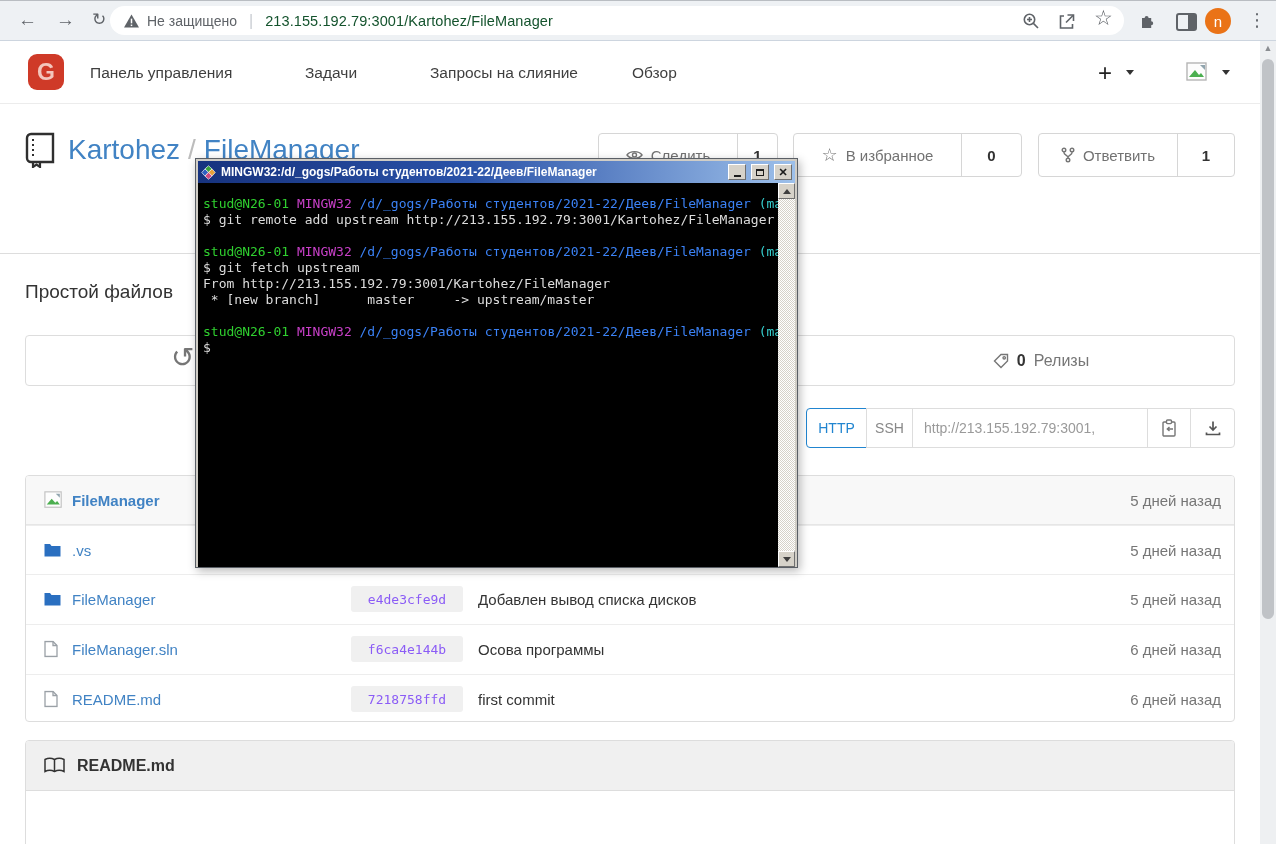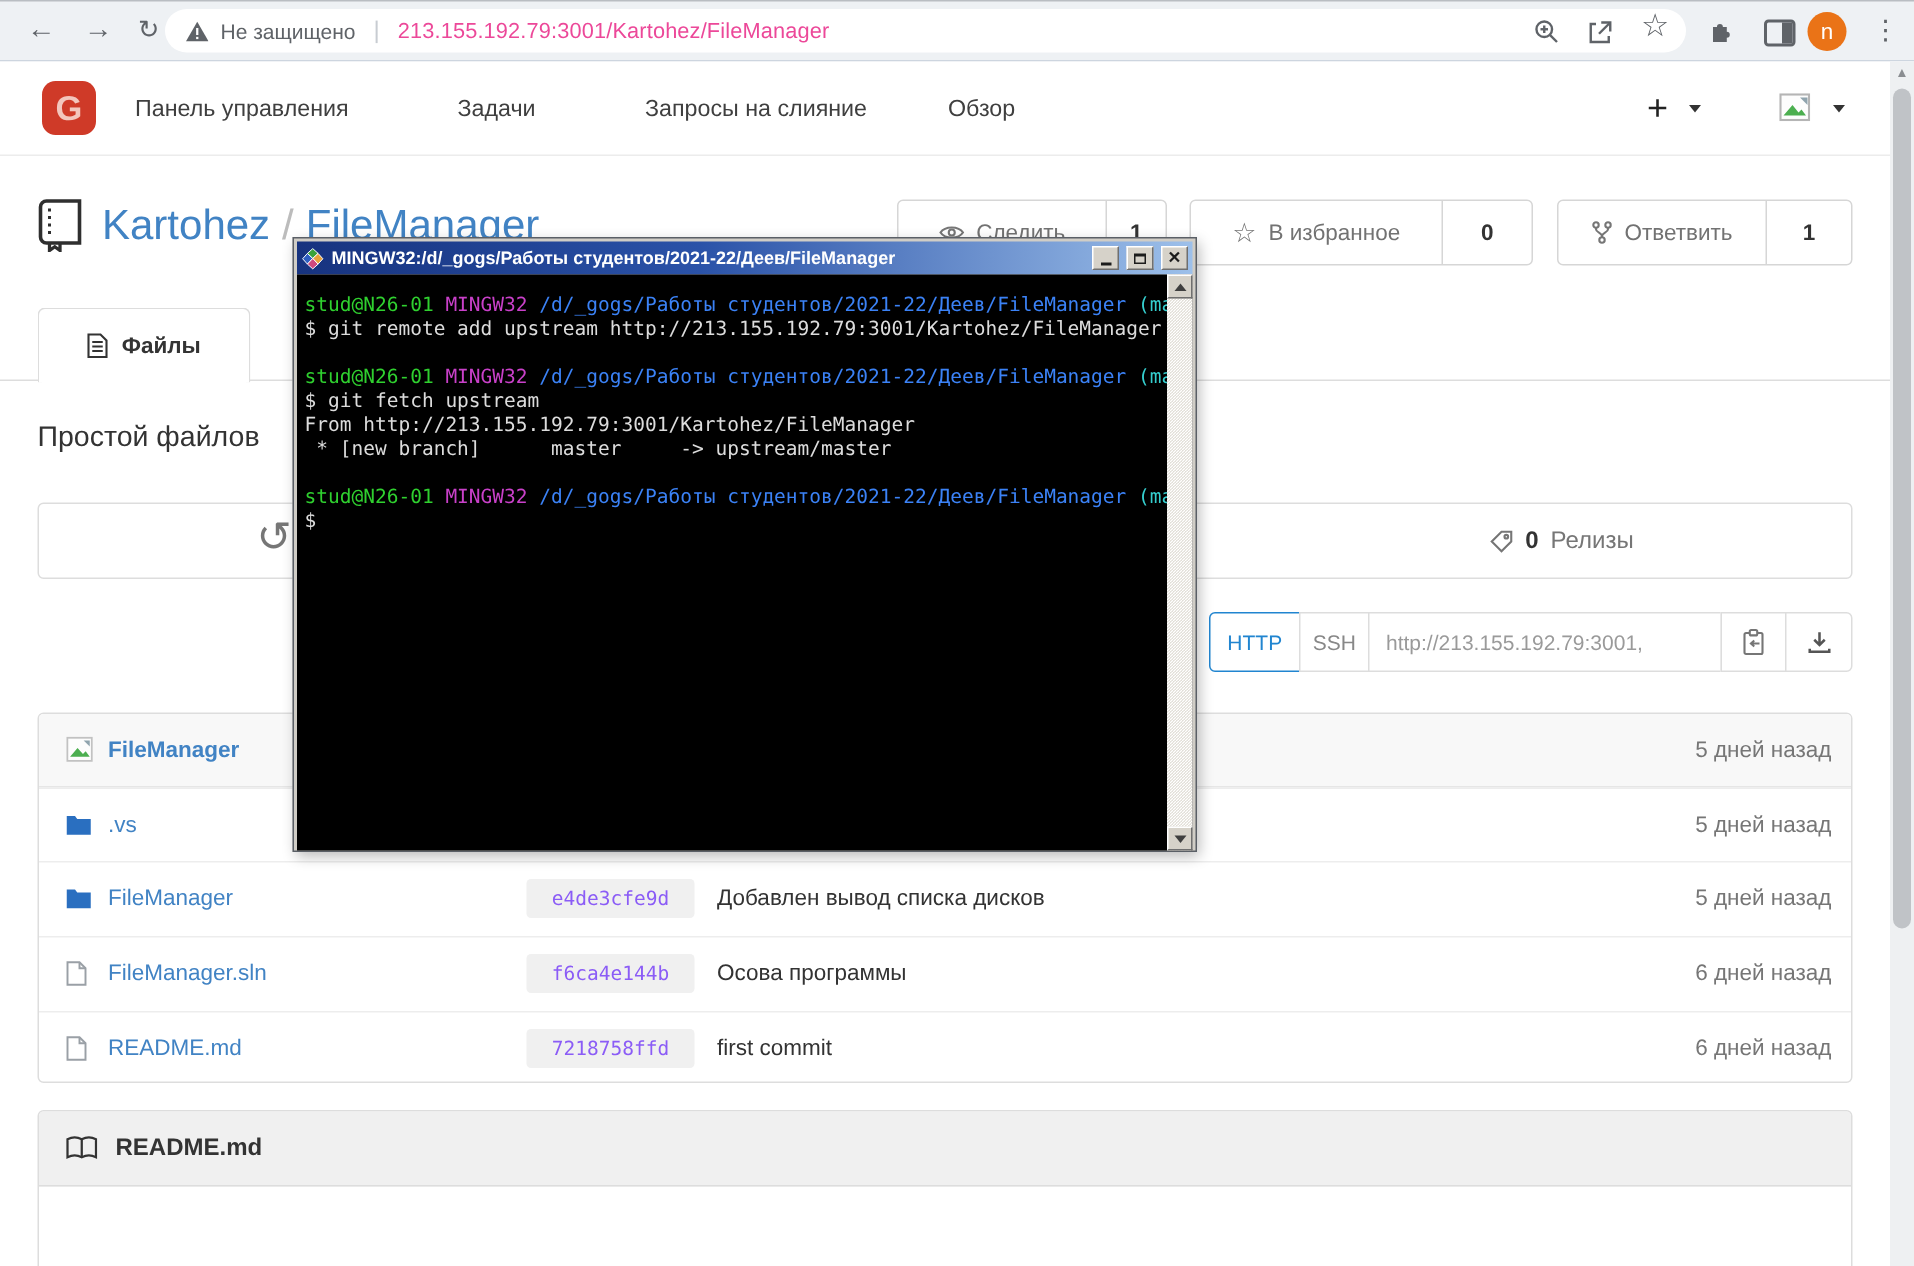--- a/index.html
+++ b/index.html
@@ -8,21 +8,21 @@
   .abs{position:absolute;}
 
   
   .chrome{position:absolute;left:0;top:0;width:1276px;height:41px;background:#eef1f4;
           border-top:1px solid #b9bdc2;border-bottom:1px solid #cdd5df;box-sizing:border-box;}
   .cico{position:absolute;color:#5f6368;font-size:19px;line-height:20px;cursor:pointer;}
   .omnibox{position:absolute;left:110px;top:5px;width:1014px;height:29px;background:#fff;
            border-radius:15px;display:flex;align-items:center;padding-left:14px;box-sizing:border-box;gap:8px;}
   .sec-label{color:#5f6368;font-size:14px;}
   .chip-sep{color:#c8ccd2;font-size:16px;margin:0 4px;}
-  .url-text{color:#ec4899;font-size:14.5px;letter-spacing:.1px;}
+  .url-text{color:#14532d;font-size:14.5px;letter-spacing:.1px;}
   .avatar{position:absolute;left:1205px;top:7px;width:26px;height:26px;border-radius:50%;
           background:#ea7317;color:#fff;font-size:15px;display:flex;align-items:center;justify-content:center;}
   .sidebar-ico{position:absolute;left:1176px;top:12px;width:17px;height:14px;border:2px solid #5f6368;
           border-radius:3px;}
   .sidebar-fill{position:absolute;right:0;top:0;bottom:0;width:7px;background:#5f6368;}
 
   
   .gnav{position:absolute;left:0;top:41px;width:1276px;height:63px;background:#fff;border-bottom:1px solid #ececec;box-sizing:border-box;}
   .gnav-item{position:absolute;top:0;height:63px;display:flex;align-items:center;font-size:15.5px;color:#3f3f3f;cursor:pointer;}
   .glogo{position:absolute;left:28px;top:13px;width:36px;height:36px;border-radius:9px;background:#cf3a28;
@@ -223,29 +223,20 @@
           <circle cx="11" cy="3" r="1.8"></circle>
           <circle cx="7" cy="13" r="1.8"></circle>
         <path d="M3 4.8 v1 c0 2.2 4 2.4 4 4.6 M11 4.8 v1 c0 2.2 -4 2.4 -4 4.6 M7 10.4 v0.8"></path>
       </svg>
       <span>Ответвить</span>
     </span>
     <span class="btn-count" style="width:56px;">1</span>
   </div>
 
   <div class="tabline"></div>
-  <div class="tab">
-    <svg width="14" height="17" viewBox="0 0 14 17" fill="none" stroke="#333" stroke-width="1.4">
-      <path d="M1 1 H9 L13 5 V16 H1 Z"></path>
-        <line x1="3.5" y1="6" x2="10.5" y2="6"></line>
-        <line x1="3.5" y1="9" x2="10.5" y2="9"></line>
-        <line x1="3.5" y1="12" x2="10.5" y2="12"></line>
-    </svg>
-    <span>Файлы</span>
-  </div>
   <div class="descr">Простой файлов</div>
 
   <div class="statsbar">
     <span class="hist-ico">↺</span>
     <span class="releases">
       <svg width="16" height="16" viewBox="0 0 16 16" fill="none" stroke="#767676" stroke-width="1.4">
         <path d="M1.5 8 L8 1.5 H14.5 V8 L8 14.5 Z"></path>
           <circle cx="11.2" cy="4.8" r="1.2"></circle>
       </svg>
       <span class="rel-count">0</span>

